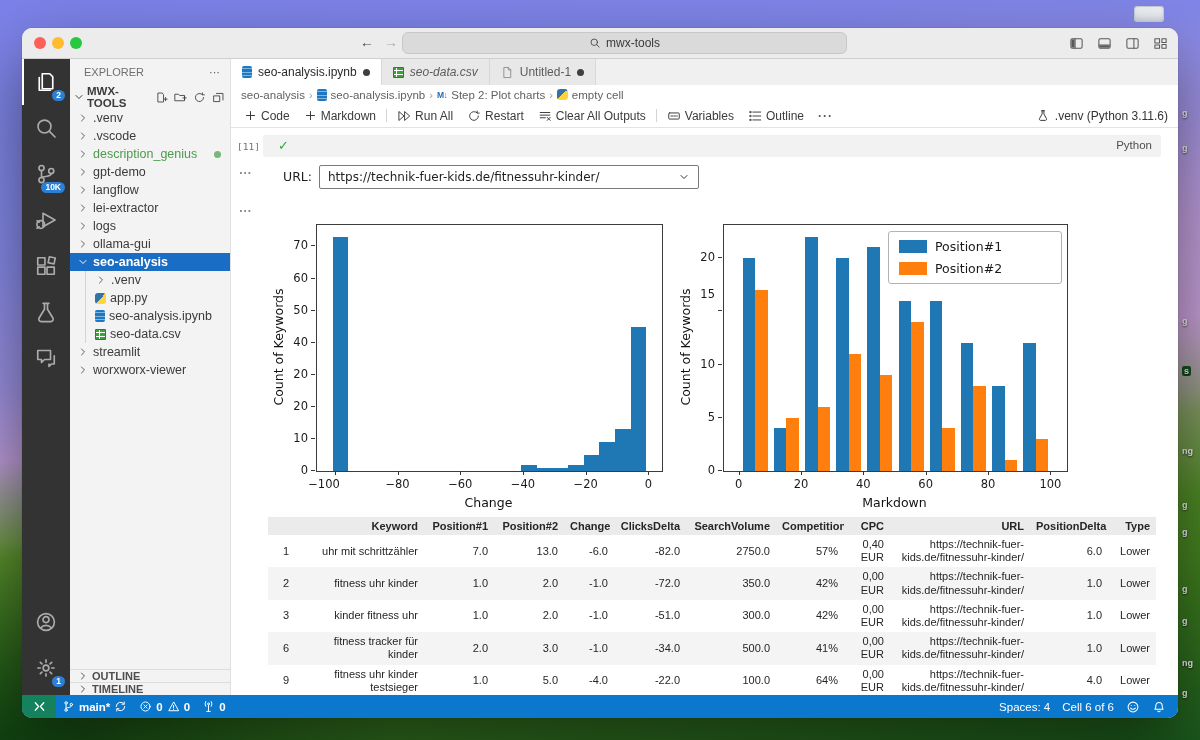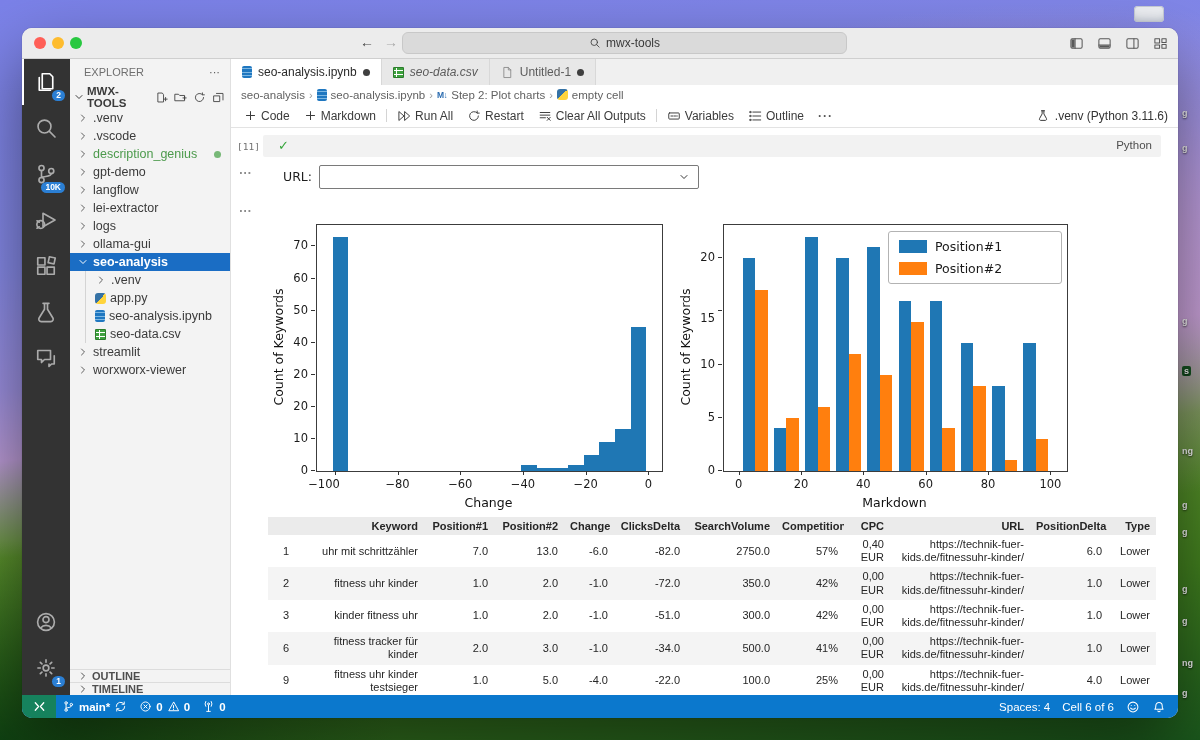--- a/index.html
+++ b/index.html
@@ -592,20 +592,21 @@
         <span class="exec">[11]</span>
         <div class="cellbar">
           <span class="check">✓</span>
           <span class="celllang">Python</span>
         </div>
         <span class="gdots" style="top:40px">···</span>
         <span class="gdots" style="top:78px">···</span>
 
         <span class="url-label">URL:</span>
         <div class="url-select">
+          <span>https://technik-fuer-kids.de/fitnessuhr-kinder/</span>
           <span class="chevd" id="ic-selchev">
               <svg viewBox="0 0 16 16" width="12" height="12" fill="none" stroke="currentColor" stroke-width="1.3" stroke-linecap="round" stroke-linejoin="round">
                 <path d="M4 6l4 4 4-4"></path>
               </svg>
             </span>
         </div>
 
         <div id="figlayer">
             <div class="fg-box" style="left: 85px; top: 96px; width: 345px; height: 246px; position: absolute;">
               <div class="fg-bar" style="left: 16px; width: 15px; height: 234px; background: rgb(31, 119, 180);"></div>
@@ -682,21 +683,21 @@
             <div class="fg-xt" style="left: 735.045px; top: 349px;">80</div>
             <div class="fg-tickx" style="left: 819px; top: 343px;"></div>
             <div class="fg-xt" style="left: 797.409px; top: 349px;">100</div>
             <div class="fg-ticky" style="left: 487px; top: 342px;"></div>
             <div class="fg-yt" style="left: 446px; top: 335px;">0</div>
             <div class="fg-ticky" style="left: 487px; top: 289px;"></div>
             <div class="fg-yt" style="left: 446px; top: 281.753px;">5</div>
             <div class="fg-ticky" style="left: 487px; top: 236px;"></div>
             <div class="fg-yt" style="left: 446px; top: 228.506px;">10</div>
             <div class="fg-ticky" style="left: 487px; top: 182px;"></div>
-            <div class="fg-yt" style="left: 446px; top: 183px;">15</div>
+            <div class="fg-yt" style="left: 446px; top: 159px;">15</div>
             <div class="fg-ticky" style="left: 487px; top: 129px;"></div>
             <div class="fg-yt" style="left: 446px; top: 122.013px;">20</div>
             <div class="fg-xlabel" style="left: 492px; top: 367px; width: 343px;">Markdown</div>
             <div class="fg-ylabel" style="left: 454px; top: 219px;">Count of Keywords</div>
             <div class="fg-legend" style="left: 657px; top: 103px; width: 152px;">
               <div class="fg-leg-row">
                 <span class="fg-swatch" style="background:#1f77b4"></span>
                 <span>Position#1</span>
               </div>
               <div class="fg-leg-row">
@@ -803,21 +804,21 @@
                 <td>Lower</td>
               </tr>
               <tr>
                 <td>9</td>
                 <td>fitness uhr kinder testsieger</td>
                 <td>1.0</td>
                 <td>5.0</td>
                 <td>-4.0</td>
                 <td>-22.0</td>
                 <td>100.0</td>
-                <td>25%</td>
+                <td>64%</td>
                 <td>0,00
 EUR</td>
                 <td>https://technik-fuer-
 kids.de/fitnessuhr-kinder/</td>
                 <td>4.0</td>
                 <td>Lower</td>
               </tr>
             </tbody>
         </table>
       </div>

